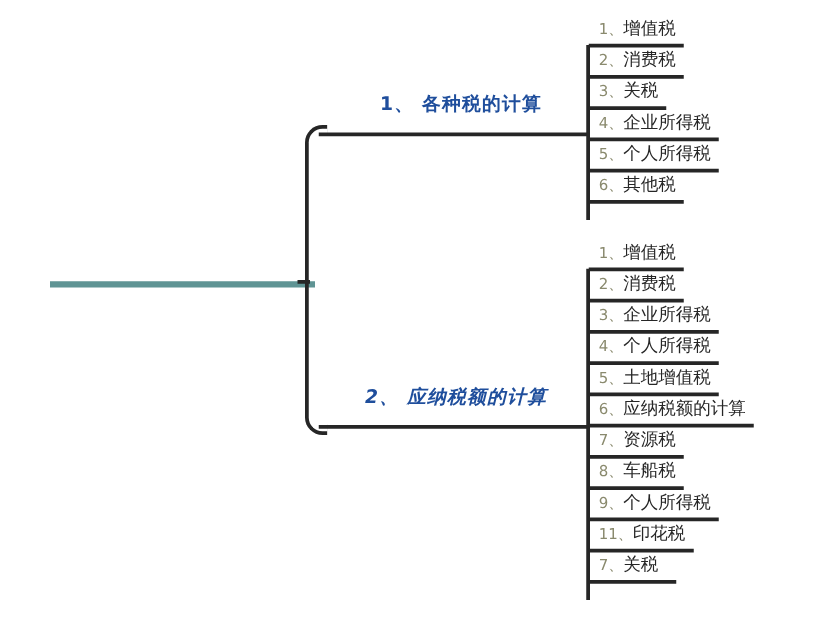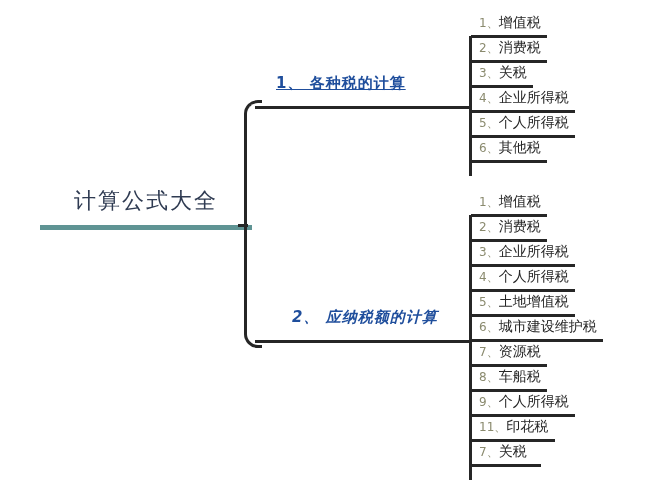--- a/index.html
+++ b/index.html
@@ -119,29 +119,28 @@
     height: 3px;
     background: #262626;
   }
 </style>
 </head>
 <body>
 
 <div id="canvas">
 
   <div class="root-node">
-    <div class="root-label">计算公式大全</div>
     <div class="root-underline"></div>
   </div>
 
   <div class="trunk"></div>
   <div class="trunk-stub"></div>
 
   <div class="branch" id="branch-0">
-      <div class="branch-label" style="left: 276px; top: 74px; text-decoration: underline;">1、  各种税的计算</div>
+      <div class="branch-label" style="left: 304px; top: 74px;">1、  各种税的计算</div>
       <div class="branch-underline" style="left: 255px; top: 106px; width: 215px;"></div>
       <div class="leaf-spine" style="top: 36px; height: 140px;"></div>
       <div class="leaf" style="left: 471px; top: 13px;">
         <div class="leaf-text"><span class="leaf-num">1、</span><span>增值税</span></div>
         <div class="leaf-underline" style="width: 76px;"></div>
       </div>
       <div class="leaf" style="left: 471px; top: 38px;">
         <div class="leaf-text"><span class="leaf-num">2、</span><span>消费税</span></div>
         <div class="leaf-underline" style="width: 76px;"></div>
       </div>
@@ -181,21 +180,21 @@
       </div>
       <div class="leaf" style="left: 471px; top: 267px;">
         <div class="leaf-text"><span class="leaf-num">4、</span><span>个人所得税</span></div>
         <div class="leaf-underline" style="width: 104px;"></div>
       </div>
       <div class="leaf" style="left: 471px; top: 292px;">
         <div class="leaf-text"><span class="leaf-num">5、</span><span>土地增值税</span></div>
         <div class="leaf-underline" style="width: 104px;"></div>
       </div>
       <div class="leaf" style="left: 471px; top: 317px;">
-        <div class="leaf-text"><span class="leaf-num">6、</span><span>城市建设维护税</span></div>
+        <div class="leaf-text"><span class="leaf-num">6、</span><span>应纳税额的计算</span></div>
         <div class="leaf-underline" style="width: 132px;"></div>
       </div>
       <div class="leaf" style="left: 471px; top: 342px;">
         <div class="leaf-text"><span class="leaf-num">7、</span><span>资源税</span></div>
         <div class="leaf-underline" style="width: 76px;"></div>
       </div>
       <div class="leaf" style="left: 471px; top: 367px;">
         <div class="leaf-text"><span class="leaf-num">8、</span><span>车船税</span></div>
         <div class="leaf-underline" style="width: 76px;"></div>
       </div>

